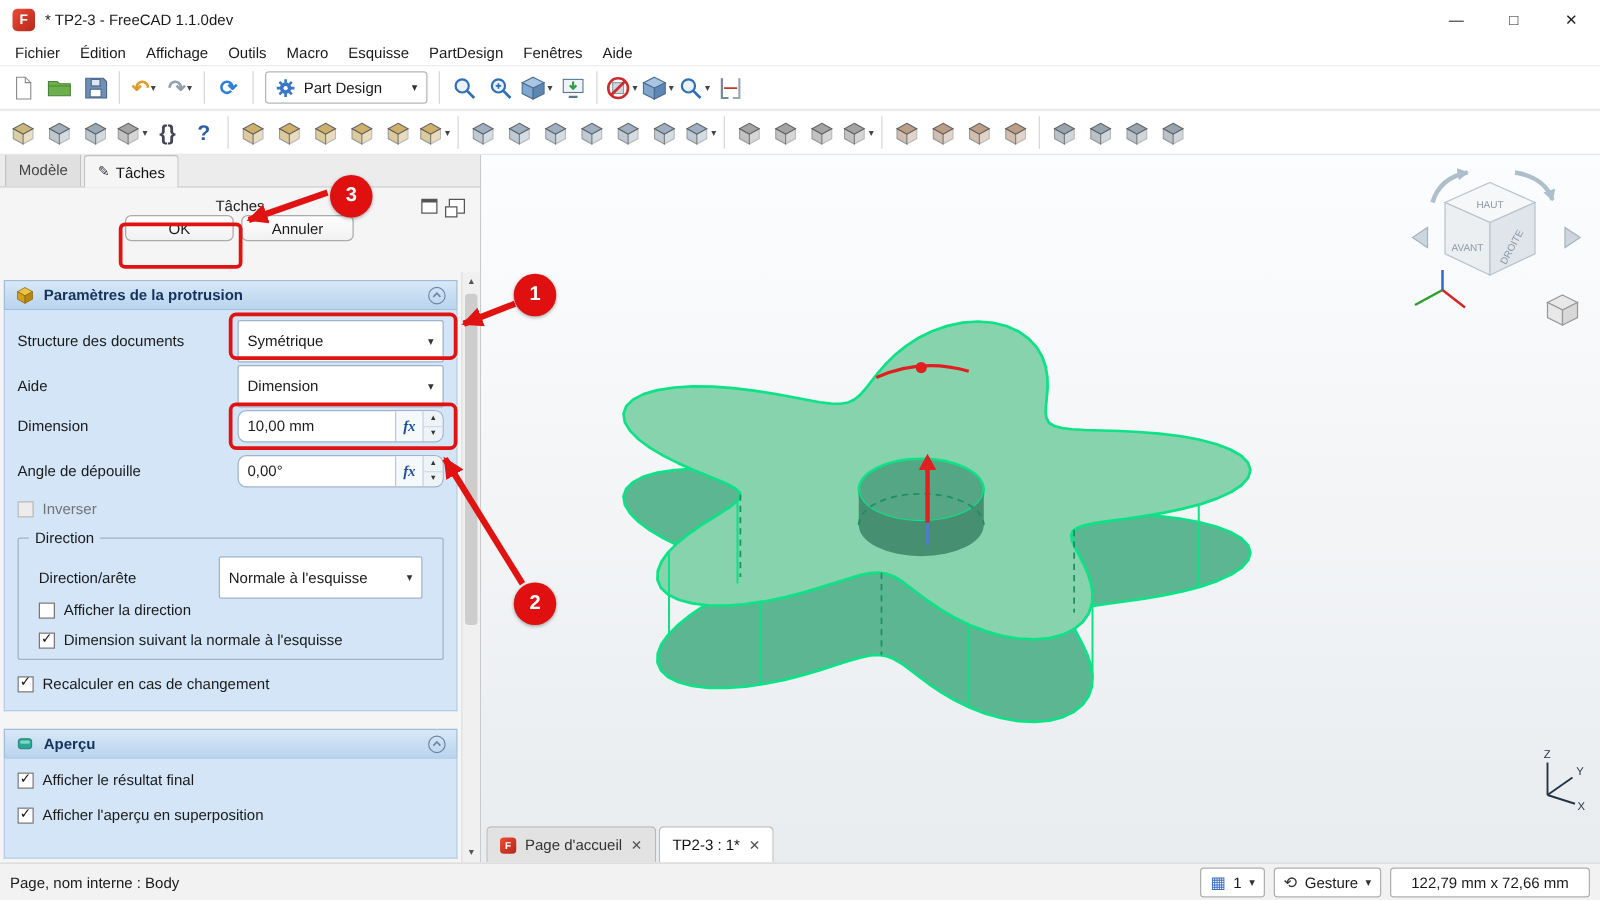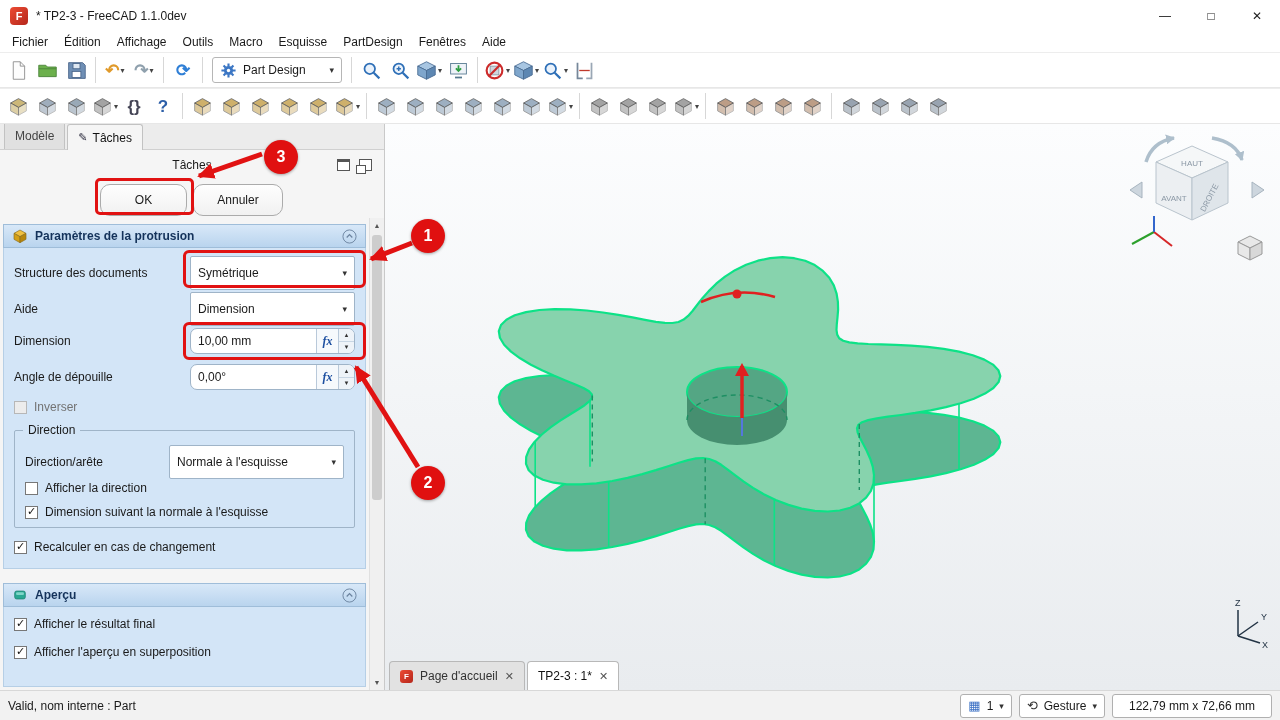--- a/index.html
+++ b/index.html
@@ -26,21 +26,21 @@
 #main{position:absolute;top:124px;left:0;width:1280px;height:566px;display:flex}
 #left-panel{width:385px;position:relative;background:#f5f5f5;border-right:1px solid #c9c9c9;flex:none;overflow:hidden}
 .ptabs{height:26px;display:flex;align-items:flex-end;background:#ececec;padding-left:4px;gap:2px;border-bottom:1px solid #d0d0d0}
 .ptab{height:28px;display:flex;align-items:center;gap:5px;padding:0 10px;background:#e0e0e0;border:1px solid #c2c2c2;border-bottom:none;border-radius:3px 3px 0 0;color:#444}
 .ptab.active{background:#f5f5f5;color:#111;height:26px;margin-bottom:-1px}
 .tasks-header{height:30px;display:flex;align-items:center;justify-content:center;position:relative}
 .winicons{position:absolute;right:12px;top:9px;display:flex;gap:9px}
 .wi{width:13px;height:12px;border:1px solid #555;background:#fff;position:relative}
 .wi.dock{border-top-width:3px}
 .wi-inner{position:absolute;left:-4px;bottom:-4px;width:10px;height:9px;border:1px solid #555;background:#fff}
-.btn{position:absolute;height:32px;top:60px;border:1px solid #ababab;background:linear-gradient(#fefefe,#f1f1f1);border-radius:10px;display:flex;align-items:center;justify-content:center}
+.btn{position:absolute;height:21px;top:48px;border:1px solid #ababab;background:linear-gradient(#fefefe,#f1f1f1);border-radius:5px;display:flex;align-items:center;justify-content:center}
 #btn-ok{left:100px;width:87px}
 #btn-cancel{left:193px;width:90px}
 .scrollarea{position:absolute;top:94px;left:0;right:15px;bottom:0;overflow:hidden}
 .vscroll{position:absolute;top:94px;right:0;width:15px;bottom:0;background:#f0f0f0;border-left:1px solid #e0e0e0}
 .vs-btn{height:15px;display:flex;align-items:center;justify-content:center;font-size:7px;color:#555}
 .vs-btn.bottom{position:absolute;bottom:0;width:100%}
 .vs-thumb{position:absolute;top:17px;left:2px;right:2px;height:265px;background:#cdcdcd;border-radius:3px}
 
 .section{margin:6px 3px 0 3px}
 .section+.section{margin-top:14px}
@@ -56,21 +56,21 @@
 .fxbtn{width:22px;border-left:1px solid #b9c9da;display:flex;align-items:center;justify-content:center;color:#1d4fa0;font-style:italic;font-weight:bold;font-family:"Liberation Serif",serif;background:#f6f9fc}
 .spincol{width:16px;border-left:1px solid #b9c9da;display:flex;flex-direction:column}
 .spincol span{flex:1;display:flex;align-items:center;justify-content:center;font-size:6px;color:#333;background:#eef3f8}
 .spincol span:first-child{border-bottom:1px solid #c8d6e4}
 .cbrow{display:flex;align-items:center;gap:7px;margin:10px 0 2px}
 .cb{width:13px;height:13px;border:1px solid #777;background:#fff;display:flex;align-items:center;justify-content:center;flex:none}
 .cb .mark{display:none;font-size:11px;line-height:1;color:#111;margin-top:-1px}
 .cbrow.checked .mark{display:block}
 .cbrow.disabled{color:#737373}
 .cbrow.disabled .cb{border-color:#b7b7b7;background:#ececec}
-.groupbox{position:relative;border:1px solid #9fb4c8;margin-top:16px;padding:14px 10px 6px;border-radius:2px}
+.groupbox{position:relative;border:1px solid #9fb4c8;margin-top:16px;padding:14px 16px 6px;border-radius:2px}
 .gtitle{position:absolute;top:-8px;left:8px;background:#d3e5f7;padding:0 5px}
 
 #viewport{flex:1;position:relative;background:linear-gradient(#fcfdfe,#e9ecef);overflow:hidden}
 #scene{position:absolute;left:0;top:0}
 #navcube{position:absolute;top:4px;right:4px}
 #axiscross{position:absolute;right:8px;bottom:40px}
 .doctabs{position:absolute;left:4px;bottom:0;display:flex;align-items:flex-end;gap:2px}
 .dtab{height:29px;display:flex;align-items:center;gap:7px;padding:0 10px;border:1px solid #b8b8b8;border-bottom:none;border-radius:4px 4px 0 0;background:#e2e2e2;color:#333}
 .dtab.active{background:#fff;color:#111}
 .dtab .mini{width:13px;height:13px;border-radius:3px;background:linear-gradient(135deg,#ec4b33,#b5271c);color:#fff;font-size:8px;font-weight:bold;display:flex;align-items:center;justify-content:center}
@@ -657,21 +657,21 @@
         </div>
         <div class="dtab active">
           <span>TP2-3 : 1*</span>
           <span class="x">✕</span>
         </div>
       </div>
     </div>
   </div>
 
   <div id="statusbar">
-    <span>Valid, nom interne : Part</span>
+    <span>Page, nom interne : Body</span>
     <div class="sb-right">
       <div class="mini-combo">
         <span class="mc-icon" style="color:#3a6fc4">▦</span>
         <span>1</span>
         <span class="ca">▾</span>
       </div>
       <div class="mini-combo">
         <span class="mc-icon" style="color:#333">⟲</span>
         <span>Gesture</span>
         <span class="ca">▾</span>

